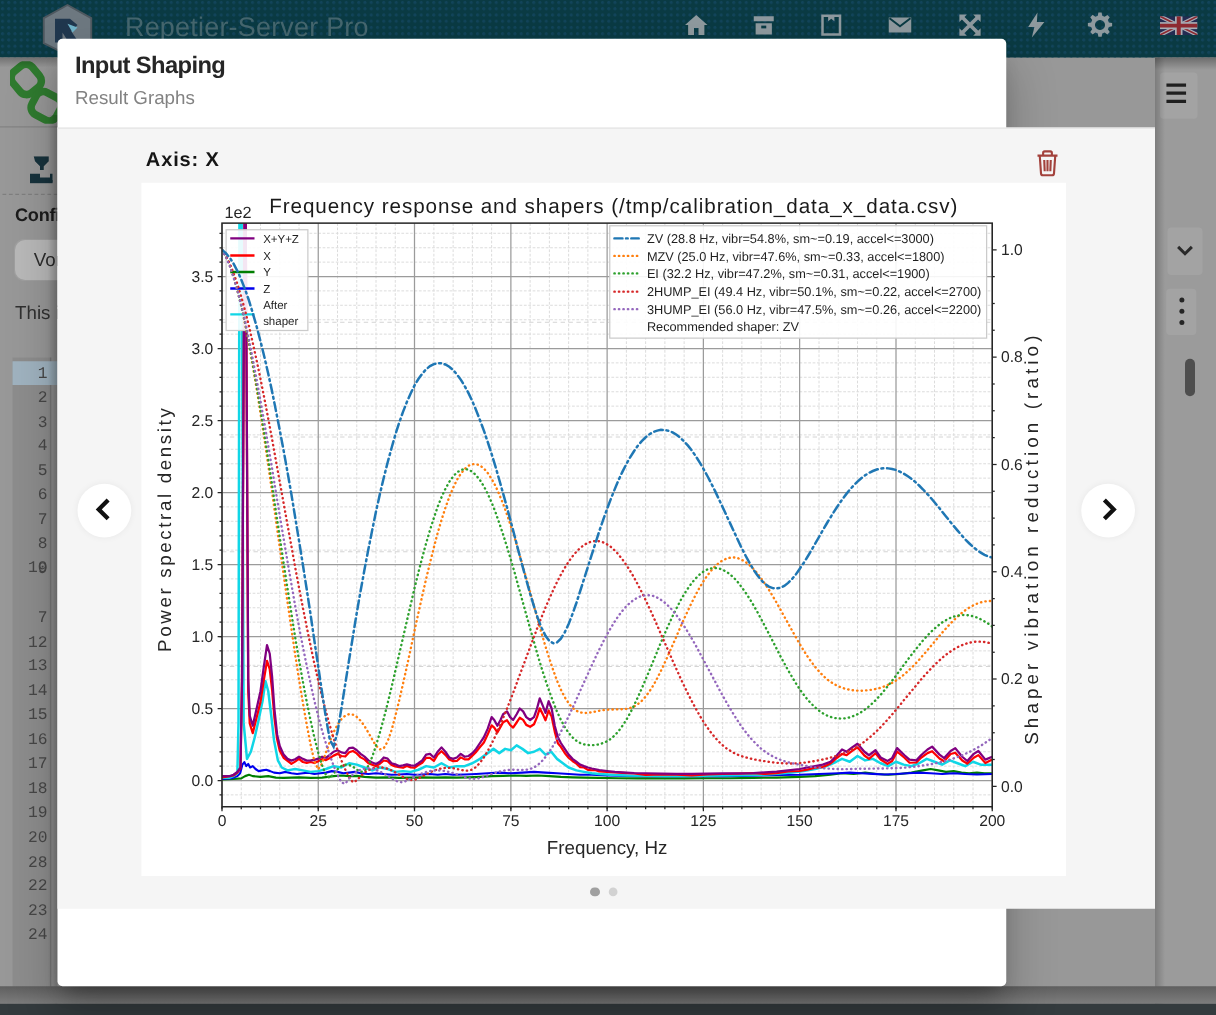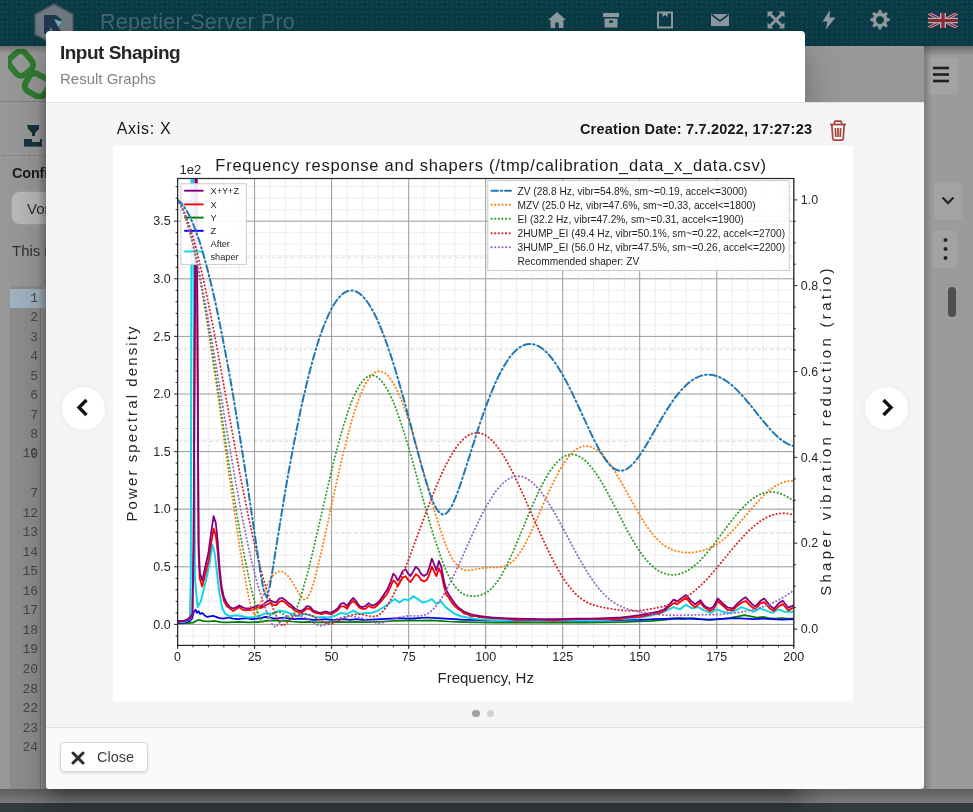--- a/index.html
+++ b/index.html
@@ -132,22 +132,21 @@
 <div class="abs" style="left:24px;top:241px;width:8px;height:30px;background:#4e4e4e;border-radius:4px"></div>
 <div class="abs" style="left:0;top:0;width:49px;height:10px;background:linear-gradient(rgba(0,0,0,.3),rgba(0,0,0,0))"></div>
 <div class="abs" style="left:0;top:0;width:8px;height:766px;background:linear-gradient(90deg,rgba(0,0,0,.2),rgba(0,0,0,0))"></div>
 </div>
 <div id="botshadow"></div>
 <div id="botbar"></div>
 <div id="modal">
 <div class="abs" style="left:14.3px;top:11px;font-size:19px;font-weight:bold;color:#262626;letter-spacing:-0.5px">Input Shaping</div>
 <div class="abs" style="left:14.3px;top:38.5px;font-size:15px;color:#828282">Result Graphs</div>
 <div id="mbody">
-<div class="abs" style="left:71px;top:17.5px;font-size:16px;font-weight:normal;color:#161616;letter-spacing:0.7px">Axis: X</div>
-<div class="abs" style="right:112px;top:18.5px;font-size:14.5px;font-weight:bold;color:#161616;letter-spacing:0.2px">Creation Date: 7.7.2022, 17:27:23</div>
+<div class="abs" style="left:71px;top:17.5px;font-size:16px;font-weight:bold;color:#161616;letter-spacing:0.7px">Axis: X</div>
 <svg class="abs" style="left:781px;top:16.5px" width="22" height="23" viewBox="0 0 22 23" fill="none" stroke="#a3423c" stroke-width="1.7">
 <path d="M3 5.5 h16"></path>
         <path d="M7.5 5.5 v-2.2 a1.2 1.2 0 0 1 1.2 -1.2 h4.6 a1.2 1.2 0 0 1 1.2 1.2 v2.2"></path>
 <path d="M4.8 5.5 l1 14.2 a1.6 1.6 0 0 0 1.6 1.5 h7.2 a1.6 1.6 0 0 0 1.6 -1.5 l1 -14.2"></path>
 <path d="M8.4 9 l.35 9 M11 9 v9 M13.6 9 l-.35 9"></path>
 </svg>
 <div class="abs" style="left:67.3px;top:43.5px"><svg id="chart" width="740" height="555" viewBox="0 0 740 555">
           <style>.lg{font-size:10.2px;fill:#1f1f1f;font-family:"Liberation Sans",sans-serif}.lgs{font-size:9.2px;fill:#1f1f1f;font-family:"Liberation Sans",sans-serif}text{font-family:"Liberation Sans",sans-serif}</style>
 <rect x="0" y="0" width="740" height="555" fill="#ffffff"></rect>
 <clipPath id="pc">
@@ -441,23 +440,12 @@
 <svg class="abs" style="left:30px;top:295.5px" width="13" height="19" viewBox="0 0 13 19">
         <path d="M10.5 2 L3 9.5 L10.5 17" fill="none" stroke="#111" stroke-width="3.4"></path>
       </svg>
 <div class="arrowc" style="left:819px;top:284px"></div>
 <svg class="abs" style="left:835px;top:295.5px" width="13" height="19" viewBox="0 0 13 19">
         <path d="M2.5 2 L10 9.5 L2.5 17" fill="none" stroke="#111" stroke-width="3.4"></path>
       </svg>
 <div class="dot" style="left:426.8px;top:607.6px;background:#a0a0a0"></div>
 <div class="dot" style="left:441.2px;top:607.6px;background:#d2d2d2"></div>
 </div>
-<div id="mfoot">
-<div id="closebtn">
-<svg class="abs" style="left:10px;top:8.5px" width="14" height="14" viewBox="0 0 14 14">
-          <g stroke="#2d2d2d" stroke-width="3" stroke-linecap="round">
-            <line x1="2" y1="2" x2="12" y2="12"></line>
-            <line x1="12" y1="2" x2="2" y2="12"></line>
-          </g>
-        </svg>
-<div class="abs" style="left:36px;top:6.5px;font-size:14.5px;color:#3c3c3c">Close</div>
-</div>
-</div>
 </div>
 </body></html>

